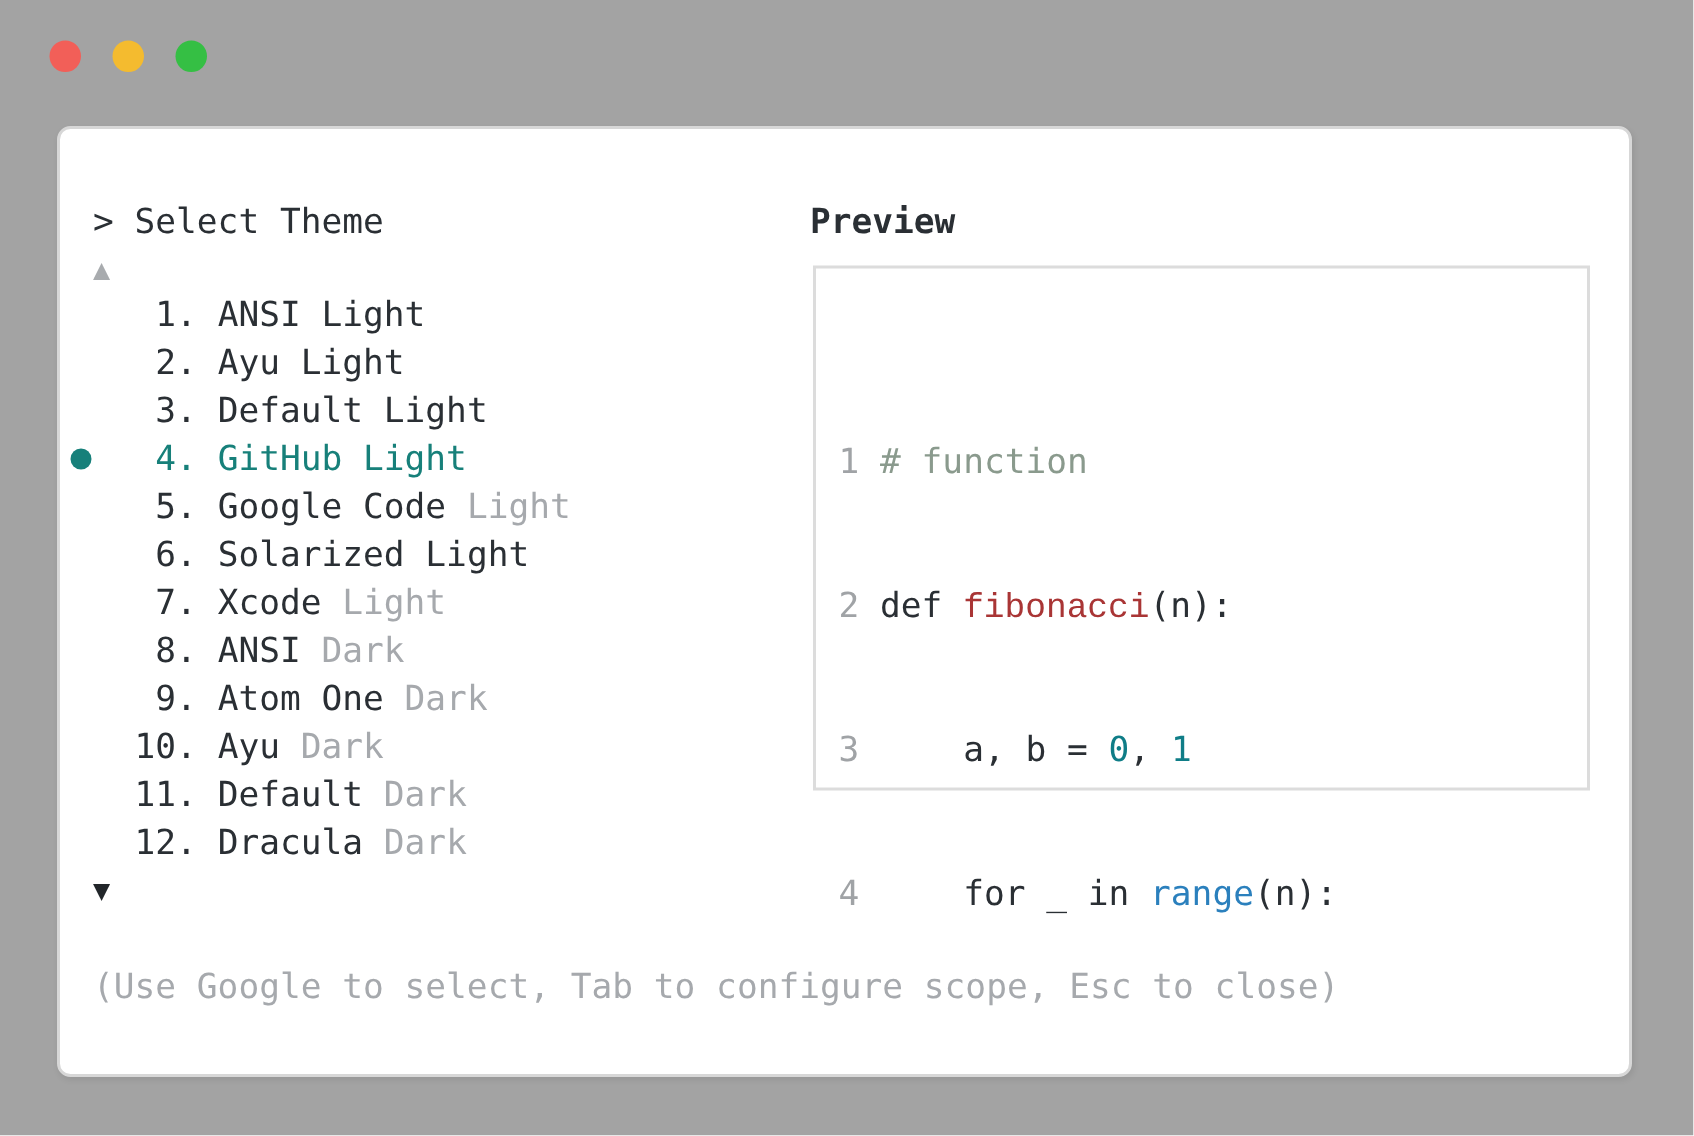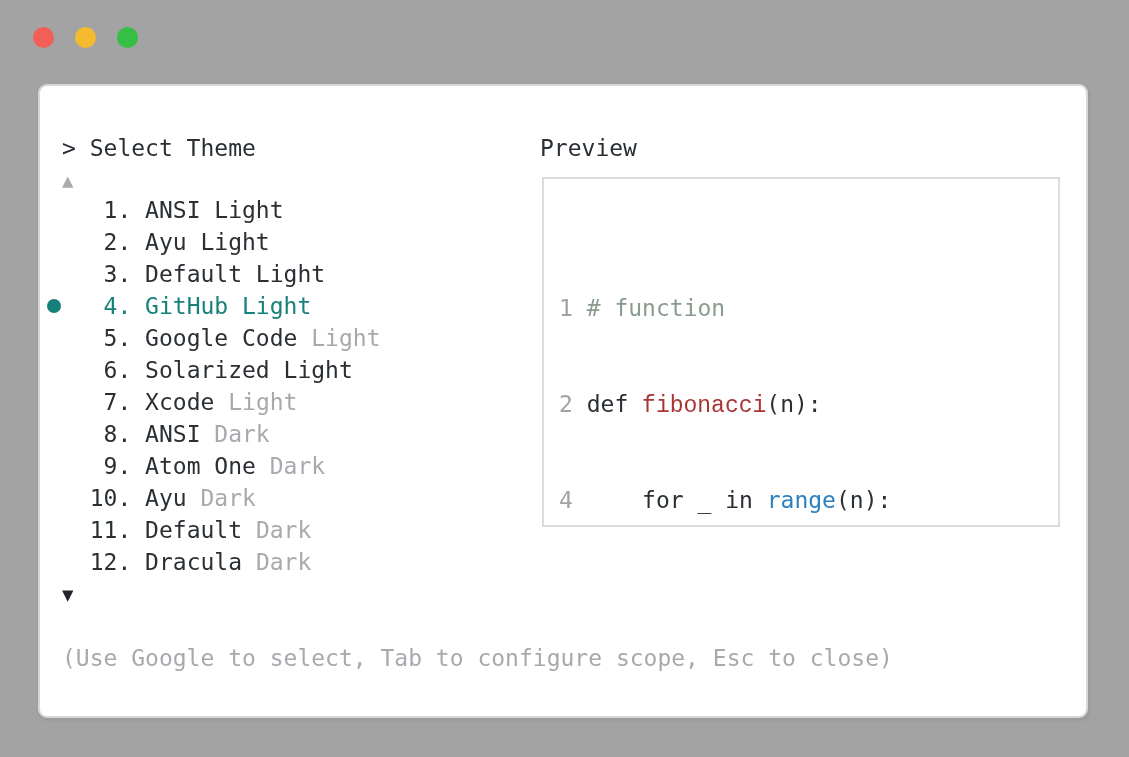--- a/index.html
+++ b/index.html
@@ -28,21 +28,21 @@
   .theme-list{position:absolute;left:22px;top:108px;}
   .theme-row{position:relative;height:32px;}
   .theme-row .num{color:#2a2f34;}
   .theme-row .nm{color:#2a2f34;}
   .theme-row .suffix{color:#a6a9ad;}
   .theme-row.selected .num,
   .theme-row.selected .nm{color:#17807a;}
   .theme-row .bullet{position:absolute;left:-15px;top:50%;transform:translateY(-50%);
                      width:14px;height:14px;border-radius:50%;background:#17807a;}
 
-  .preview-title{position:absolute;left:500px;top:46px;color:#2a2f34;}
+  .preview-title{position:absolute;left:500px;top:46px;color:#2a2f34;font-weight:bold;}
   .preview-box{position:absolute;left:502px;top:91px;width:518px;height:350px;
                border:2px solid #dcdcdc;background:#ffffff;box-sizing:border-box;}
   .code{position:absolute;left:15px;top:49px;}
   .code-line{height:32px;}
 
   .tok-ln{color:#a0a3a6;}
   .tok-code{color:#2a2f34;}
   .tok-comment{color:#8a9a8d;}
   .tok-func{color:#a93535;font-family:Liberation Mono, monospace;}
   .tok-num{color:#0f7d87;}
@@ -68,20 +68,21 @@
     <div class="theme-list"><div class="theme-row"><span class="num">   1. </span><span class="nm">ANSI Light</span></div><div class="theme-row"><span class="num">   2. </span><span class="nm">Ayu Light</span></div><div class="theme-row"><span class="num">   3. </span><span class="nm">Default Light</span></div><div class="theme-row selected"><span class="bullet"></span><span class="num">   4. </span><span class="nm">GitHub Light</span></div><div class="theme-row"><span class="num">   5. </span><span class="nm">Google Code</span><span class="suffix"> Light</span></div><div class="theme-row"><span class="num">   6. </span><span class="nm">Solarized Light</span></div><div class="theme-row"><span class="num">   7. </span><span class="nm">Xcode</span><span class="suffix"> Light</span></div><div class="theme-row"><span class="num">   8. </span><span class="nm">ANSI</span><span class="suffix"> Dark</span></div><div class="theme-row"><span class="num">   9. </span><span class="nm">Atom One</span><span class="suffix"> Dark</span></div><div class="theme-row"><span class="num">  10. </span><span class="nm">Ayu</span><span class="suffix"> Dark</span></div><div class="theme-row"><span class="num">  11. </span><span class="nm">Default</span><span class="suffix"> Dark</span></div><div class="theme-row"><span class="num">  12. </span><span class="nm">Dracula</span><span class="suffix"> Dark</span></div></div>
 
     <div class="scroll-down">▼</div>
 
     <div class="preview-title">Preview</div>
 
     <div class="preview-box">
       <div class="code">
         <div class="code-line"><span class="tok-ln">1 </span><span class="tok-comment"># function</span></div>
         <div class="code-line"><span class="tok-ln">2 </span><span class="tok-code">def </span><span class="tok-func">fibonacci</span><span class="tok-code">(n):</span></div>
+        <div class="code-line"><span class="tok-ln">3 </span><span class="tok-code">    a, b = </span><span class="tok-num">0</span><span class="tok-code">, </span><span class="tok-num">1</span></div>
         <div class="code-line"><span class="tok-ln">4 </span><span class="tok-code">    for _ in </span><span class="tok-builtin">range</span><span class="tok-code">(n):</span></div>
         
         
         
         
       </div>
     </div>
 
     <div class="help">(Use Google to select, Tab to configure scope, Esc to close)</div>
 

